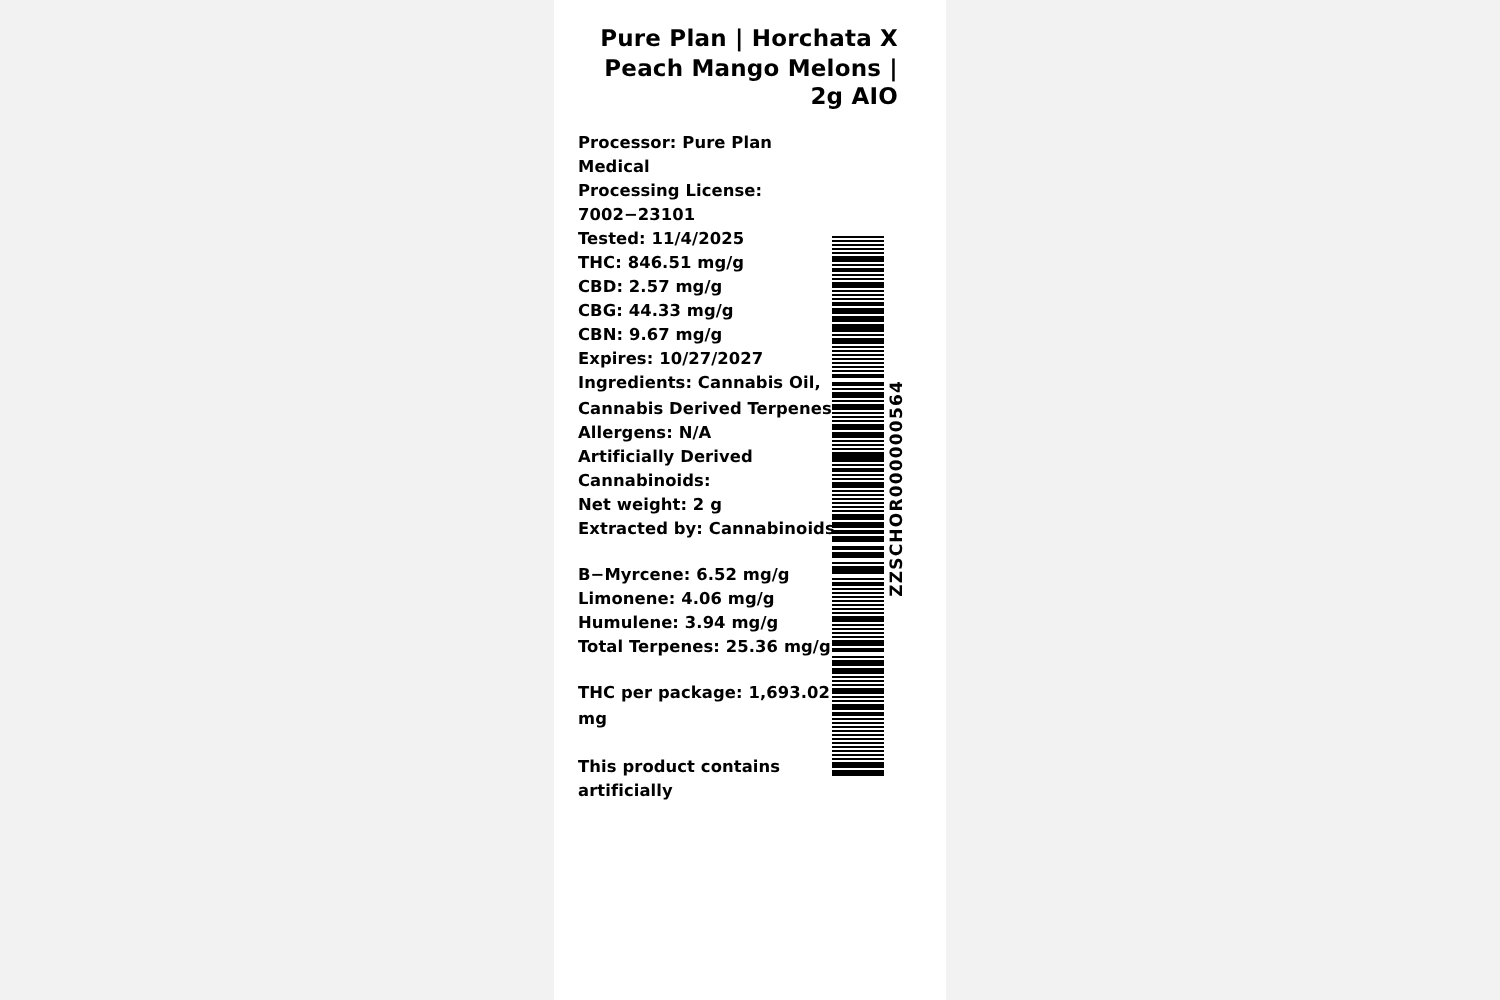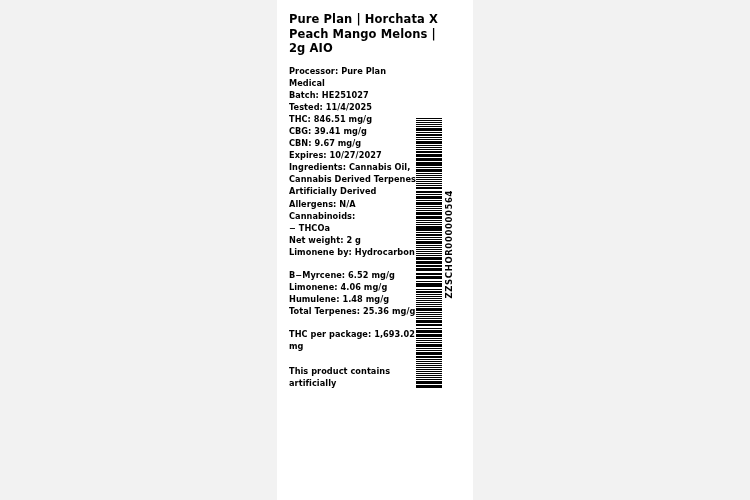--- a/index.html
+++ b/index.html
@@ -29,20 +29,21 @@
     height: 500px;
   }
   .title {
     font-weight: bold;
     font-size: 11.5px;
     line-height: 14.5px;
     letter-spacing: 0.1px;
     color: #000;
     width: 160px;
     margin: 2px 0 9px 0;
+    text-align: right;
   }
   .body-block {
     font-weight: bold;
     font-size: 8.2px;
     line-height: 12.1px;
     color: #000;
     letter-spacing: 0.05px;
     width: 130px;
   }
   .body-block .line {
@@ -91,41 +92,42 @@
 </head>
 <body>
 
 <div id="label-sheet">
   <div id="label-content">
 
     <div class="title">Pure Plan | Horchata X Peach Mango Melons | 2g AIO</div>
 
     <div class="body-block" id="info-block">
         <div class="line">Processor: Pure Plan Medical</div>
-        <div class="line">Batch: HE251027</div>
+        <div class="line">Processing License:</div>
+        <div class="line">7002−23101</div>
         <div class="line">Tested: 11/4/2025</div>
         <div class="line">THC: 846.51 mg/g</div>
-        <div class="line">CBG: 39.41 mg/g</div>
+        <div class="line">CBD: 2.57 mg/g</div>
+        <div class="line">CBG: 44.33 mg/g</div>
         <div class="line">CBN: 9.67 mg/g</div>
         <div class="line">Expires: 10/27/2027</div>
         <div class="line">Ingredients: Cannabis Oil,</div>
         <div class="line">Cannabis Derived Terpenes</div>
+        <div class="line">Allergens: N/A</div>
         <div class="line">Artificially Derived</div>
-        <div class="line">Allergens: N/A</div>
         <div class="line">Cannabinoids:</div>
-        <div class="line">− THCOa</div>
         <div class="line">Net weight: 2 g</div>
-        <div class="line">Limonene by: Hydrocarbon</div>
+        <div class="line">Extracted by: Cannabinoids</div>
       </div>
 
     <div class="spacer-md"></div>
     <div class="body-block" id="terpene-block">
         <div class="line">B−Myrcene: 6.52 mg/g</div>
         <div class="line">Limonene: 4.06 mg/g</div>
-        <div class="line">Humulene: 1.48 mg/g</div>
+        <div class="line">Humulene: 3.94 mg/g</div>
         <div class="line">Total Terpenes: 25.36 mg/g</div>
       </div>
 
     <div class="spacer-md"></div>
     <div class="body-block" id="package-block">
         <div class="line">THC per package: 1,693.02 mg</div>
       </div>
 
     <div class="spacer-lg"></div>
     <div class="body-block" id="disclaimer-block">

